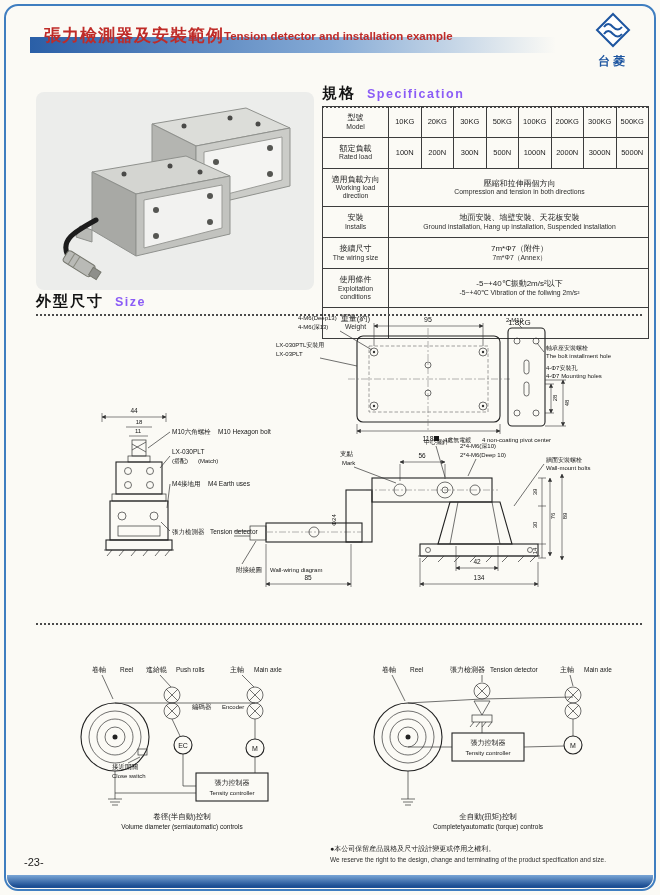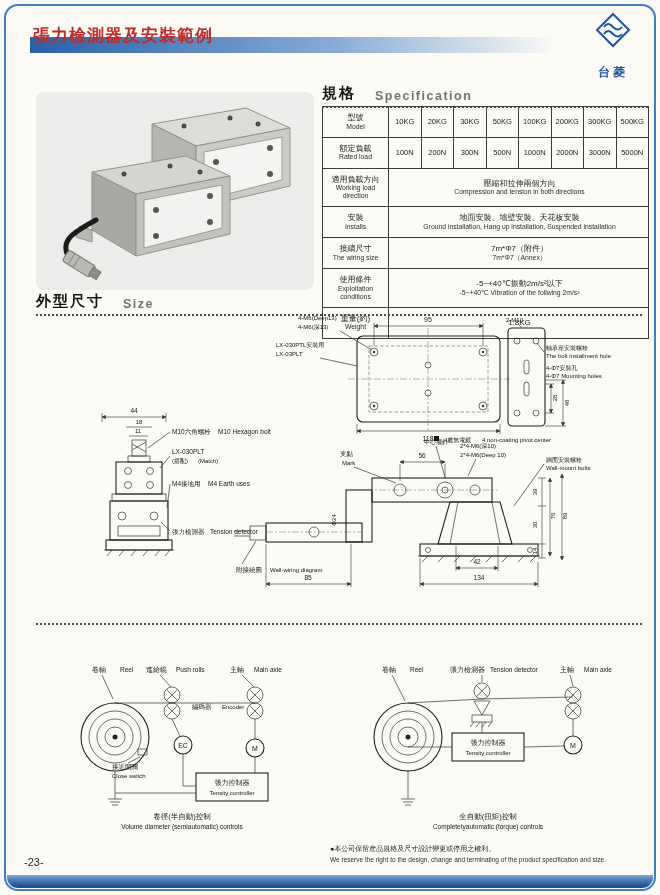--- a/index.html
+++ b/index.html
@@ -5,30 +5,30 @@
   *{box-sizing:border-box;margin:0;padding:0}
   html,body{width:660px;height:895px;background:#d8d9d5}
   .page{position:relative;width:660px;height:895px;background:#fbfaf5;overflow:hidden;
         font-family:"Liberation Sans","DejaVu Sans",sans-serif;color:#1d1d1d}
   .frame{position:absolute;inset:4px;border:2px solid #3f7ec0;border-radius:14px}
   .bottom-bar{position:absolute;left:7px;right:7px;bottom:7px;height:13px;
         background:linear-gradient(180deg,#7aa6d6 0%,#1c4f94 85%);border-radius:0 0 11px 11px}
   
   .title-band{position:absolute;left:30px;top:37px;width:548px;height:16px;
         background:linear-gradient(90deg,#2a5fa7 0%,#86abd6 55%,rgba(251,250,245,0) 96%)}
-  .page-title{position:absolute;left:33px;top:24px;display:flex;align-items:center;white-space:nowrap}
+  .page-title{position:absolute;left:44px;top:24px;display:flex;align-items:center;white-space:nowrap}
   .page-title .zh{font-size:17px;font-weight:bold;color:#bf2b28;letter-spacing:1px}
   .page-title .en{font-size:11.5px;font-weight:bold;color:#bf2b28}
   .logo{position:absolute;right:20px;top:12px;width:54px;text-align:center}
-  .logo-text{margin-top:12px;font-size:12px;font-weight:bold;color:#1d55a0;letter-spacing:3px}
+  .logo-text{margin-top:1px;font-size:12px;font-weight:bold;color:#1d55a0;letter-spacing:3px}
   
-  .sec-heading{position:absolute;display:flex;align-items:flex-end;gap:19px;
+  .sec-heading{position:absolute;display:flex;align-items:center;gap:11px;
         border-bottom:2px dotted #4a4a4a;padding-bottom:3px;white-space:nowrap}
   .sec-heading .zh{font-size:15px;font-weight:bold;color:#141414;letter-spacing:2px}
-  .sec-heading .en{font-size:12.5px;font-weight:bold;color:#737373;letter-spacing:1.5px}
+  .sec-heading .en{font-size:12.5px;font-weight:bold;color:#8b5cf6;letter-spacing:1.5px}
   .spec-pos{left:322px;top:84px;width:326px}
   .size-pos{left:36px;top:292px;width:606px}
   .ctrl-pos{left:36px;top:620px;width:606px}
   
   .product{position:absolute;left:34px;top:90px;width:282px;height:202px}
   
   .spec-table{position:absolute;left:322px;top:106px;width:326px;border-collapse:collapse;table-layout:fixed}
   .spec-table th,.spec-table td{border:1px solid #3c3c3c;text-align:center;vertical-align:middle;
         padding:6px 2px;font-weight:normal;font-size:7.5px;line-height:1.2}
   .spec-table th .zh,.spec-table td .zh{font-size:8px}
@@ -53,20 +53,21 @@
 </style>
 </head>
 <body>
 
 <div class="page">
   <div class="frame"></div>
 
   <div class="title-band"></div>
   <div class="page-title">
     <span class="zh">張力檢測器及安裝範例</span>
+    <span class="en">Tension detector and installation example</span>
   </div>
   <div class="logo">
     <svg width="36" height="36" viewBox="0 0 36 36">
       <polygon points="18,2 34,18 18,34 2,18" fill="#ffffff" stroke="#1d55a0" stroke-width="2"></polygon>
       <path d="M9,15 q4,-6 9,0 q5,5 9,0" fill="none" stroke="#1d55a0" stroke-width="2"></path>
       <path d="M9,22 q4,-6 9,0 q5,5 9,0" fill="none" stroke="#1d55a0" stroke-width="2"></path>
     </svg>
     <div class="logo-text">台菱</div>
   </div>
 

